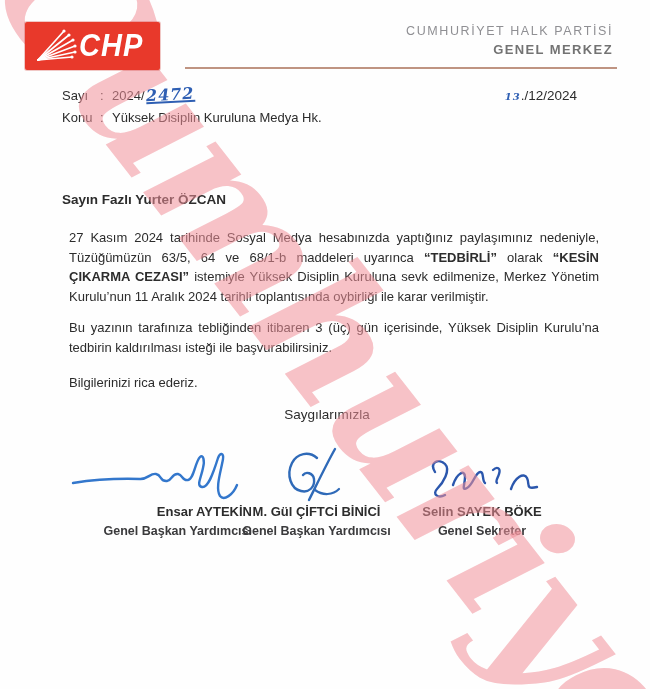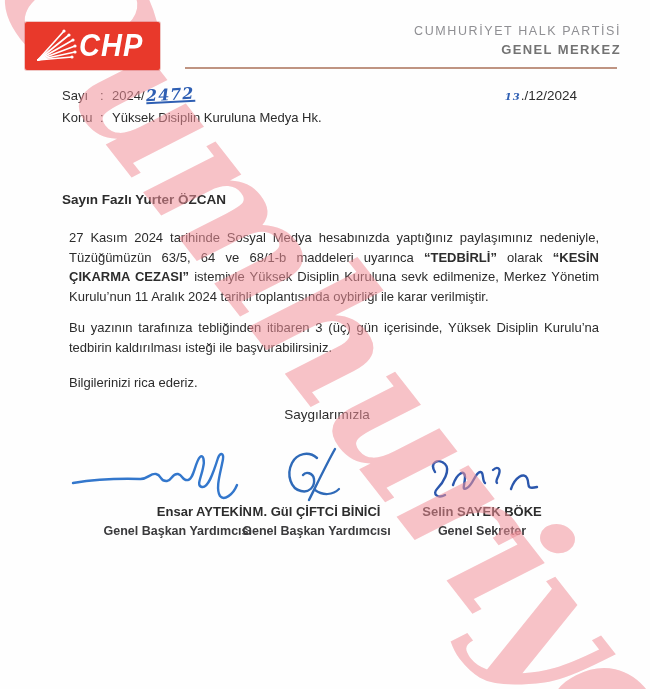--- a/index.html
+++ b/index.html
@@ -21,21 +21,21 @@
     position:absolute; left:25px; top:22px; width:135px; height:48px;
     background:#e8392b; border-radius:2px; z-index:6;
     display:flex; align-items:center; box-shadow:0 0 0 1px rgba(200,40,30,.25);
   }
   .logo svg { margin-left:6px; }
   .logo-text {
     color:#ffffff; font-weight:bold; font-style:italic; font-size:29px;
     letter-spacing:1px; margin-left:2px; font-family:"Liberation Sans", sans-serif;
     transform:scaleY(1.05);
   }
-  .org { position:absolute; right:29px; top:24px; text-align:right; z-index:2; }
+  .org { position:absolute; right:37px; top:24px; text-align:right; z-index:2; }
   .org1 { font-size:12.5px; color:#8f8f93; letter-spacing:1.6px; }
   .org2 { font-size:13px; color:#737373; font-weight:bold; letter-spacing:1.4px; margin-top:4px; }
   .rule { position:absolute; left:185px; top:67px; width:432px; height:2px; background:#bf9482; z-index:2; }
   
   .meta { position:absolute; left:62px; top:88px; right:58px; z-index:2; font-size:13px; }
   .meta-row { display:flex; margin-bottom:7px; align-items:baseline; }
   .mlabel { width:38px; }
   .mcolon { width:12px; }
   .hand {
     font-family:"DejaVu Serif", serif; font-style:italic; color:#2f5fb3;

